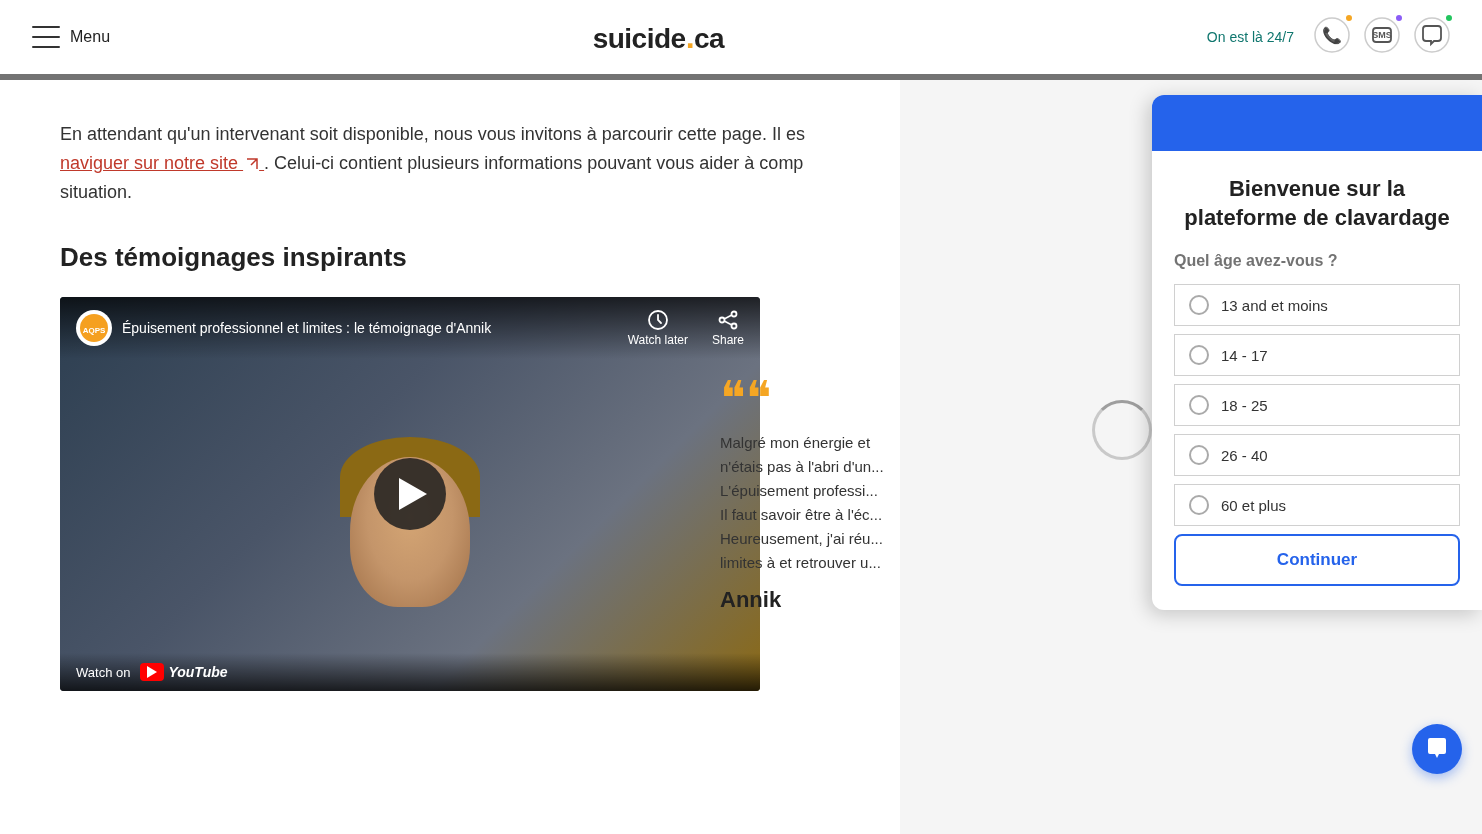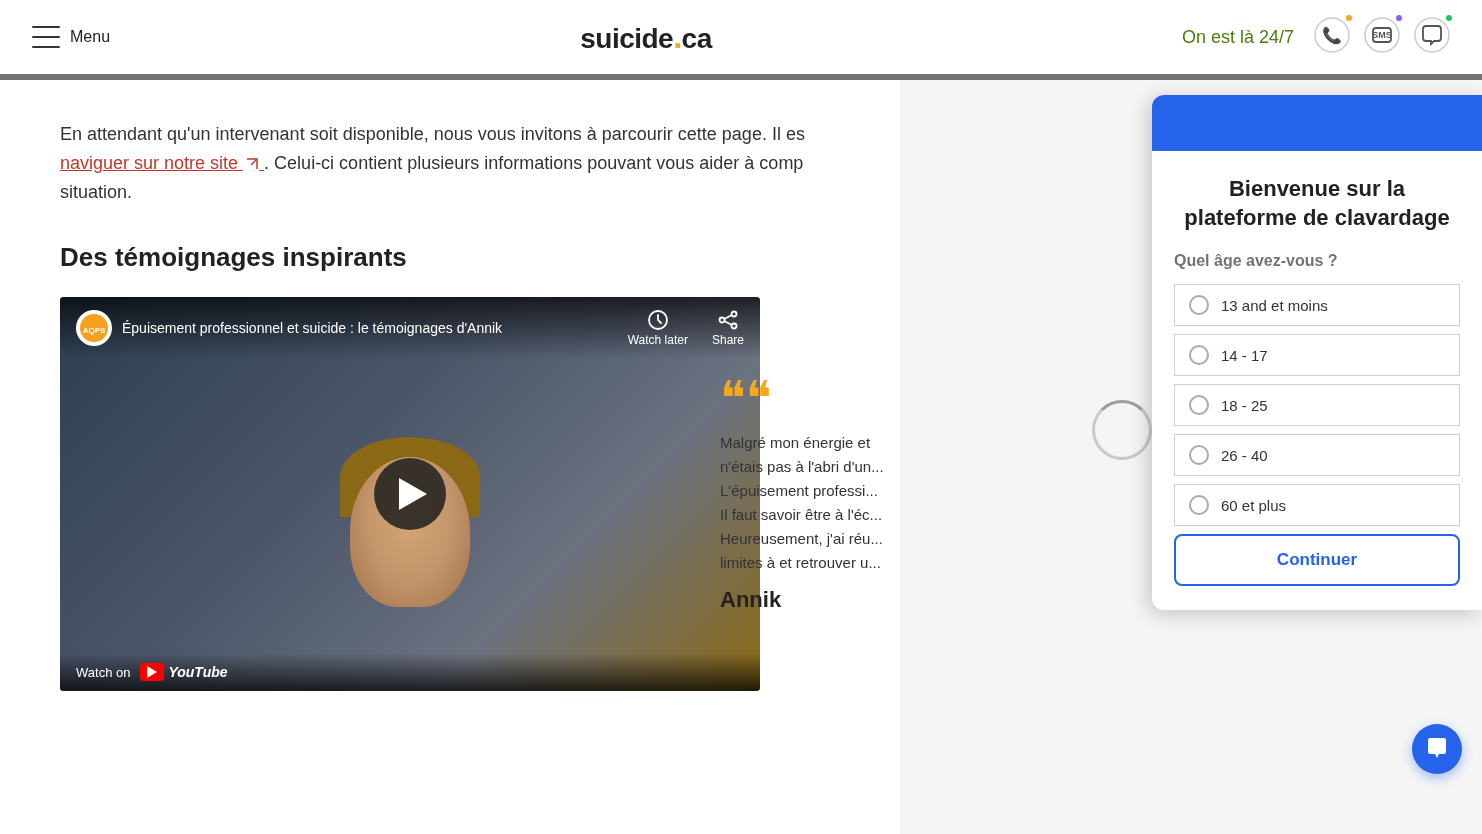--- a/index.html
+++ b/index.html
@@ -55,22 +55,22 @@
     }
     .logo-ca {
       color: #222;
     }
     .header-right {
       display: flex;
       align-items: center;
       gap: 20px;
     }
     .on-est-label {
-      font-size: 18px;
-      color: #4d7c0f;
+      font-size: 14px;
+      color: #0f766e;
       white-space: nowrap;
     }
     .contact-icons {
       display: flex;
       align-items: center;
       gap: 14px;
     }
     .contact-icon-wrap {
       position: relative;
       cursor: pointer;
@@ -484,21 +484,21 @@
     </div>
 
     <div class="video-top-bar">
       <div class="video-channel-info">
         <div class="channel-logo">
           <svg width="28" height="28" viewBox="0 0 28 28">
             <circle cx="14" cy="14" r="14" fill="#f5a020"></circle>
             <text x="14" y="19" text-anchor="middle" font-size="8" fill="#fff" font-weight="700">AQPS</text>
           </svg>
         </div>
-        <span class="video-title-text">Épuisement professionnel et suicide : le témoignages d'Annik</span>
+        <span class="video-title-text">Épuisement professionnel et limites : le témoignage d'Annik</span>
       </div>
       <div class="video-actions">
         <div class="video-action-btn">
           <svg width="22" height="22" viewBox="0 0 22 22" fill="none">
             <circle cx="11" cy="11" r="9" stroke="#fff" stroke-width="1.8"></circle>
             <path d="M11 6v5l3 3" stroke="#fff" stroke-width="1.8" stroke-linecap="round"></path>
           </svg>
           <span>Watch later</span>
         </div>
         <div class="video-action-btn">

